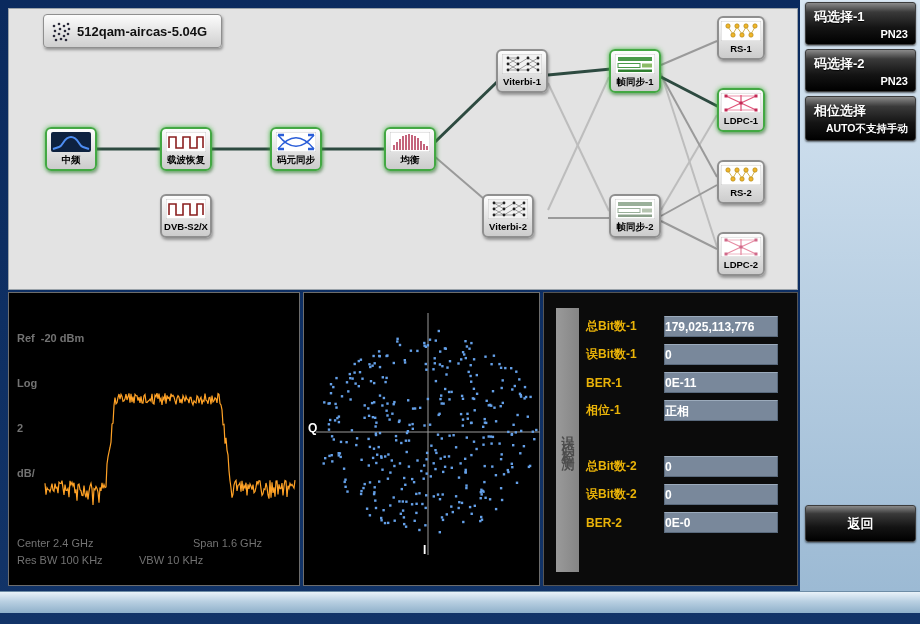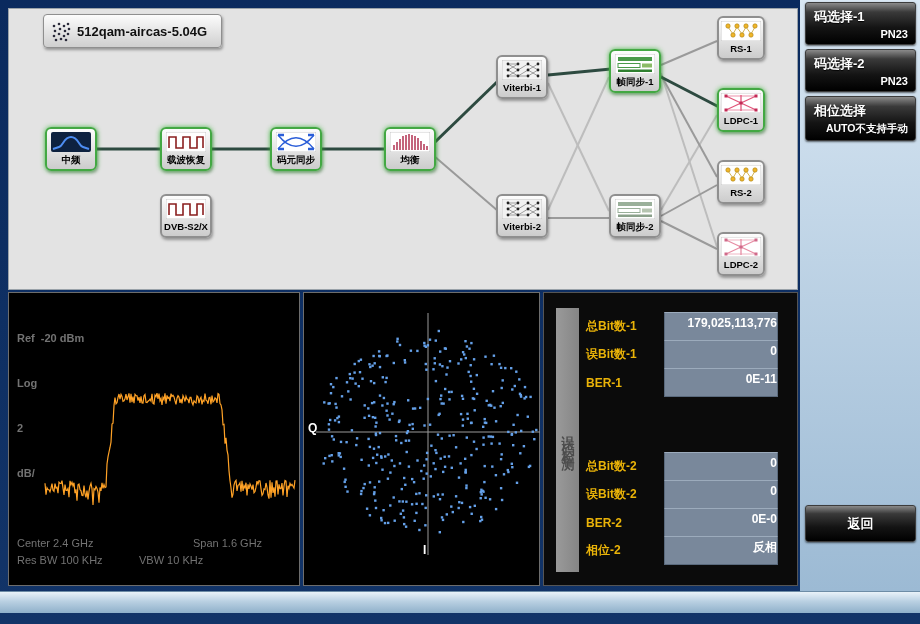--- a/index.html
+++ b/index.html
@@ -27,21 +27,21 @@
 
 .constellation-panel{position:absolute;left:303px;top:292px;width:237px;height:294px;background:#000;border:1px solid #6d6d6d;color:#fff}
 .const-svg{position:absolute;left:0;top:0}
 .q-label{position:absolute;left:4px;top:128px;font-size:12px;font-weight:bold}
 .i-label{position:absolute;left:119px;top:250px;font-size:12px;font-weight:bold}
 
 .ber-panel{position:absolute;left:543px;top:292px;width:255px;height:294px;background:#0b0b0b;border:1px solid #555}
 .ber-side{position:absolute;left:12px;top:15px;width:23px;height:264px;background:linear-gradient(90deg,#9a9a9a,#858585);display:flex;align-items:center;justify-content:center;writing-mode:vertical-rl;letter-spacing:7px;font-size:13px;font-weight:bold;color:#4c4c4c}
 .ber-row{position:absolute;left:42px;width:212px;height:21px;display:flex;align-items:center}
 .ber-label{width:78px;font-size:12px;font-weight:bold;color:#eab308;white-space:nowrap}
-.ber-value{width:114px;height:29px;line-height:20px;background:linear-gradient(180deg,#8694a6,#72apx);background:#79889b;border:1px solid #5a6a7d;border-top-color:#9cabbc;text-align:right;color:#fff;font-size:12px;font-weight:bold;overflow:hidden}
+.ber-value{width:114px;height:21px;line-height:20px;background:linear-gradient(180deg,#8694a6,#72apx);background:#79889b;border:1px solid #5a6a7d;border-top-color:#9cabbc;text-align:left;color:#fff;font-size:12px;font-weight:bold;overflow:hidden}
 
 
 .sidebar{position:absolute;left:800px;top:0;width:120px;height:591px;background:linear-gradient(180deg,#d9e7f3 0%,#9cbad4 100%)}
 .side-btn{position:absolute;left:5px;width:111px;background:linear-gradient(180deg,#8a8a8a 0%,#3a3a3a 22%,#141414 60%,#000 100%);border:1px solid #3c3c3c;border-radius:3px;box-shadow:0 1px 2px rgba(0,0,0,.55);color:#fff;cursor:pointer;display:flex;flex-direction:column;justify-content:center}
 .sb-main{font-size:13px;font-weight:bold;padding-left:8px;text-shadow:0 1px 1px #000;white-space:nowrap}
 .side-btn.center .sb-main{padding-left:0;text-align:center}
 .sb-sub{font-size:11px;font-weight:bold;text-align:right;padding-right:7px;margin-top:2px;white-space:nowrap;text-shadow:0 1px 1px #000}
 
 
 .bottom-bar{position:absolute;left:0;top:591px;width:920px;height:22px;background:linear-gradient(180deg,#e9f2f9 0%,#b9d0e2 45%,#8fb0ca 100%);border-top:1px solid #6d8ca6}
@@ -150,21 +150,21 @@
     </div>
 
     <div class="node" style="left:151px;top:185px">
       <span class="node-icon"><svg viewBox="0 0 40 20">
             <rect width="40" height="20" fill="#fff" stroke="#aaa" stroke-width="0.6"></rect>
             <path d="M3 16 V5 H10 V16 H17 V5 H24 V16 H31 V5 H37 V16" fill="none" stroke="#8a1f1f" stroke-width="1.6"></path>
           </svg></span>
       <span class="node-label">DVB-S2/X</span>
     </div>
 
-    <div class="node" style="left:487px;top:46px">
+    <div class="node" style="left:487px;top:40px">
       <span class="node-icon"><svg viewBox="0 0 40 20">
             <rect width="40" height="20" fill="#f2f2f2" stroke="#aaa" stroke-width="0.6"></rect>
             <g stroke="#666" stroke-width="0.6" fill="none">
               <path d="M6 4 L16 10 L26 4 L36 10 M6 10 L16 4 M6 10 L16 16 L26 10 L36 16 M26 10 L36 4 M6 16 L16 10 M26 16 L36 10 M6 4 H16 M6 16 H26"></path>
             </g>
             <g fill="#222">
               <circle cx="6" cy="4" r="1.4"></circle>
               <circle cx="6" cy="10" r="1.4"></circle>
               <circle cx="6" cy="16" r="1.4"></circle>
               <circle cx="16" cy="4" r="1.4"></circle>
@@ -174,21 +174,21 @@
               <circle cx="26" cy="10" r="1.4"></circle>
               <circle cx="26" cy="16" r="1.4"></circle>
               <circle cx="36" cy="4" r="1.4"></circle>
               <circle cx="36" cy="10" r="1.4"></circle>
               <circle cx="36" cy="16" r="1.4"></circle>
             </g>
           </svg></span>
       <span class="node-label">Viterbi-1</span>
     </div>
 
-    <div class="node" style="left:487px;top:185px">
+    <div class="node" style="left:473px;top:185px">
       <span class="node-icon"><svg viewBox="0 0 40 20">
             <rect width="40" height="20" fill="#f2f2f2" stroke="#aaa" stroke-width="0.6"></rect>
             <g stroke="#666" stroke-width="0.6" fill="none">
               <path d="M6 4 L16 10 L26 4 L36 10 M6 10 L16 4 M6 10 L16 16 L26 10 L36 16 M26 10 L36 4 M6 16 L16 10 M26 16 L36 10 M6 4 H16 M6 16 H26"></path>
             </g>
             <g fill="#222">
               <circle cx="6" cy="4" r="1.4"></circle>
               <circle cx="6" cy="10" r="1.4"></circle>
               <circle cx="6" cy="16" r="1.4"></circle>
               <circle cx="16" cy="4" r="1.4"></circle>
@@ -721,35 +721,35 @@
       <span class="ber-value">179,025,113,776</span>
     </div>
     <div class="ber-row" style="top:51px">
       <span class="ber-label">误Bit数-1</span>
       <span class="ber-value">0</span>
     </div>
     <div class="ber-row" style="top:79px">
       <span class="ber-label">BER-1</span>
       <span class="ber-value">0E-11</span>
     </div>
+    <div class="ber-row" style="top:107px">
+      <span class="ber-label">相位-1</span>
+      <span class="ber-value">正相</span>
+    </div>
     <div class="ber-row" style="top:163px">
       <span class="ber-label">总Bit数-2</span>
       <span class="ber-value">0</span>
     </div>
     <div class="ber-row" style="top:191px">
       <span class="ber-label">误Bit数-2</span>
       <span class="ber-value">0</span>
     </div>
     <div class="ber-row" style="top:219px">
       <span class="ber-label">BER-2</span>
       <span class="ber-value">0E-0</span>
-    </div>
-    <div class="ber-row" style="top:247px">
-      <span class="ber-label">相位-2</span>
-      <span class="ber-value">反相</span>
     </div>
   </div>
 
   <div class="sidebar">
     <div class="side-btn" style="top:2px;height:43px">
       <div class="sb-main">码选择-1</div>
       <div class="sb-sub">PN23</div>
     </div>
     <div class="side-btn" style="top:49px;height:43px">
       <div class="sb-main">码选择-2</div>

